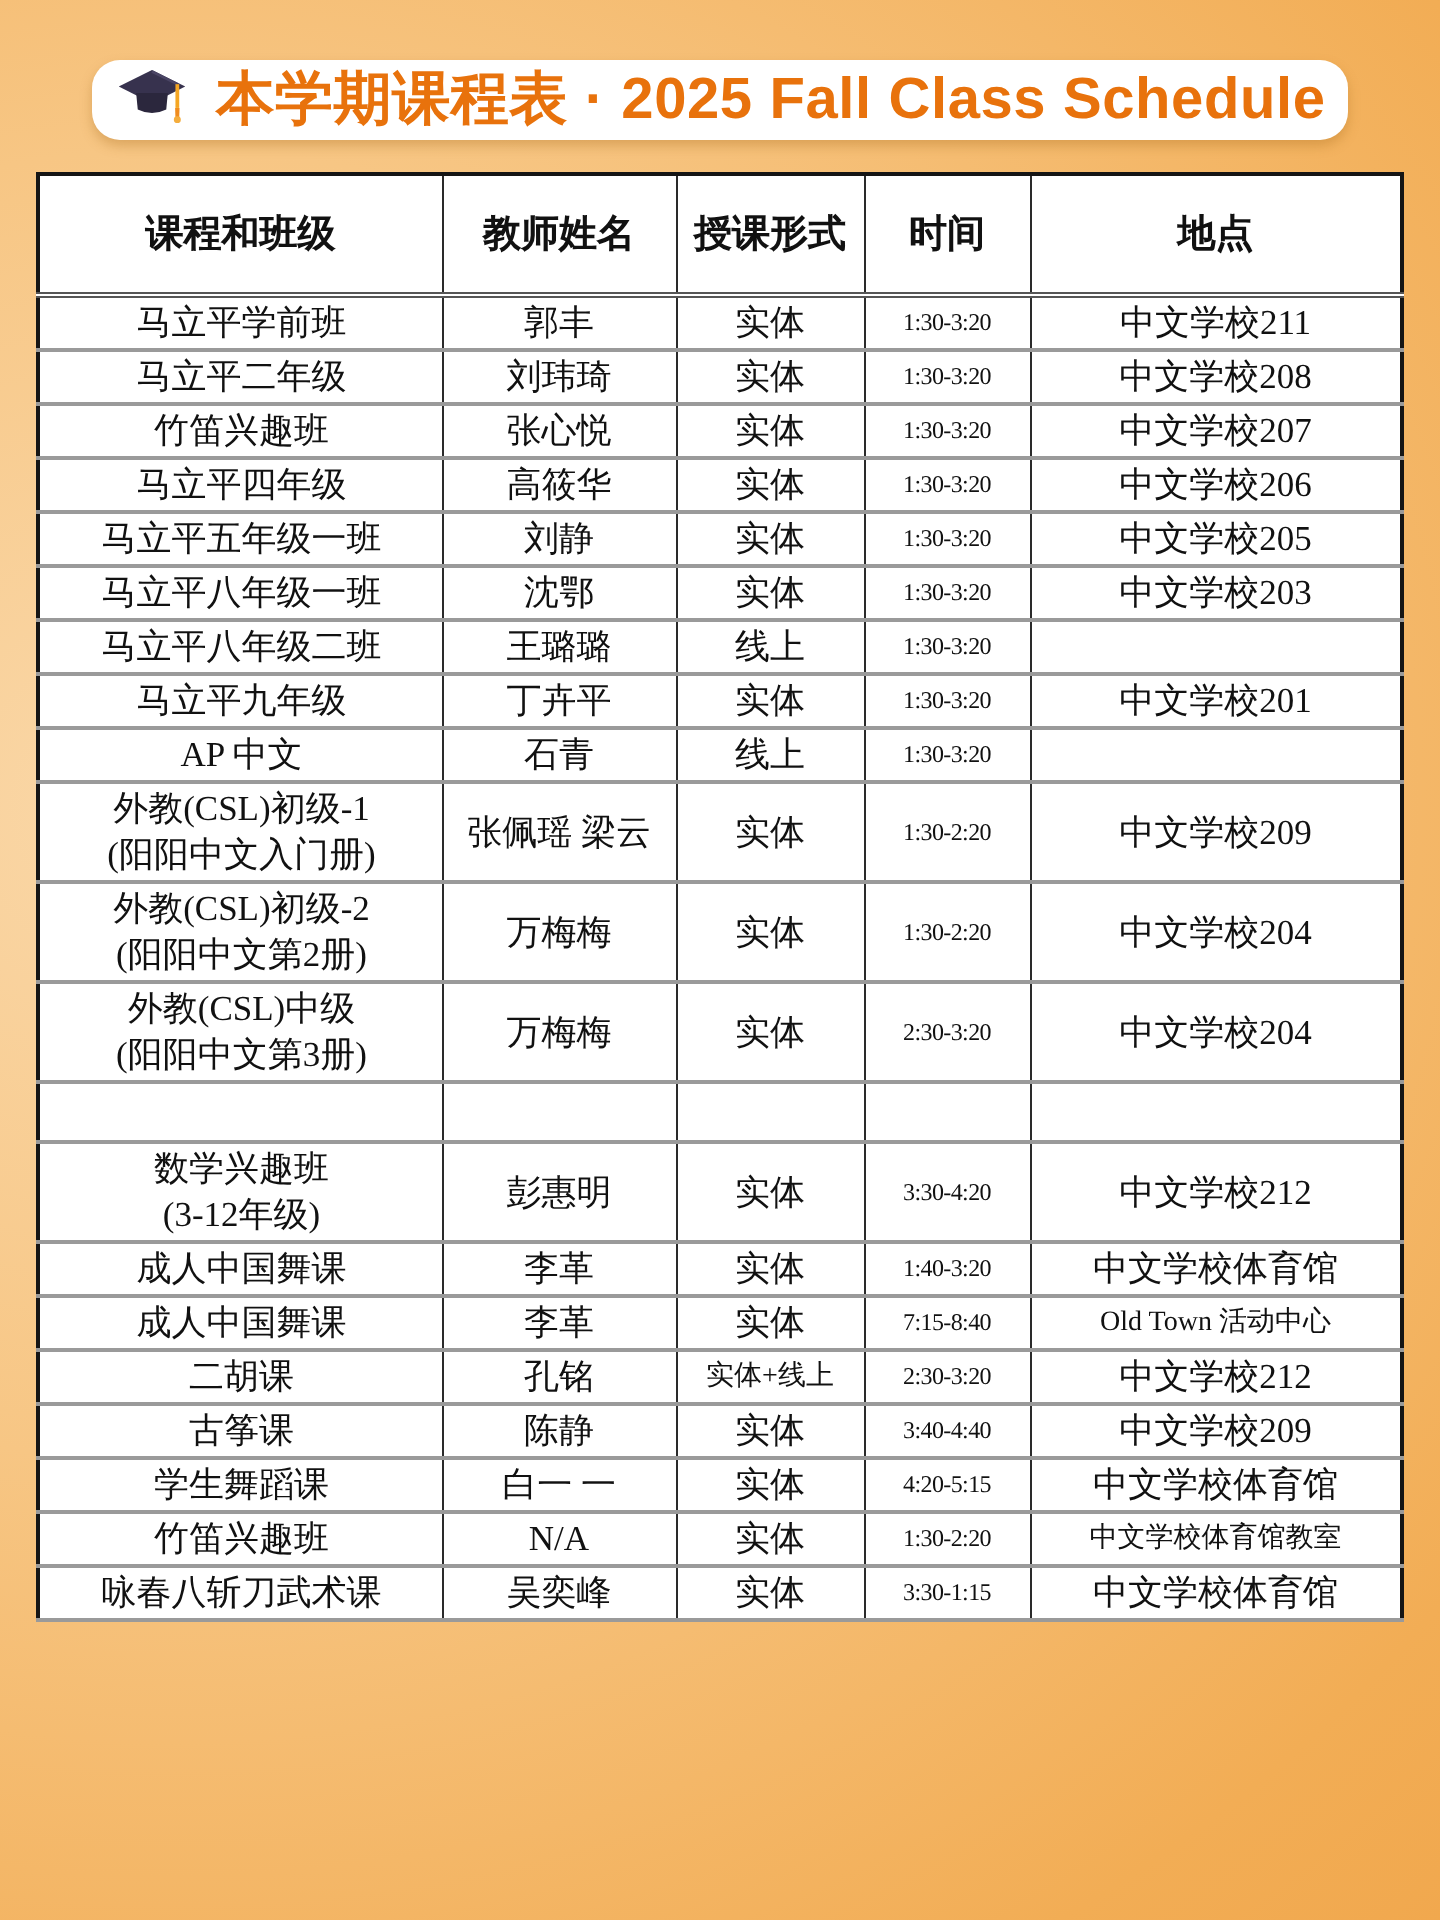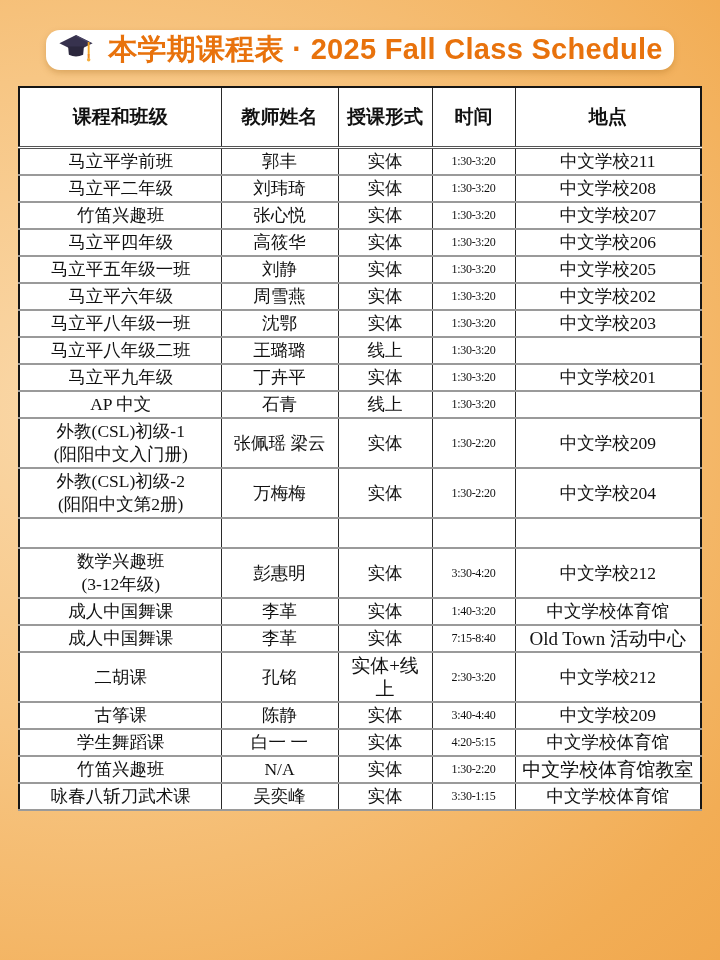--- a/index.html
+++ b/index.html
@@ -67,21 +67,21 @@
   td.col-course {
     text-align: center;
     white-space: pre-line;
     padding-left: 7px;
   }
   td.col-time {
     font-size: 12px;
     letter-spacing: -0.3px;
     padding: 1px 1px;
   }
-  td.small { font-size: 19px; margin-top: 28px; }
+  td.small { font-size: 14px; margin-top: 28px; }
   tr.empty-row td { height: 30px; }
 </style>
 </head>
 <body>
 
 <div class="banner">
   <svg class="cap-icon" viewBox="0 0 48 48" aria-hidden="true">
     <polygon points="24,5 45,15.5 24,26 3,15.5" fill="#37324e"></polygon>
     <path d="M14,19.5 L34,19.5 L33,30 Q24,34.5 15,30 Z" fill="#2b273d"></path>
     <path d="M24,6 L40,14" stroke="#4a4464" stroke-width="1.6" fill="none"></path>
@@ -139,27 +139,20 @@
         <td class="col-location">中文学校206</td>
       </tr>
       <tr>
         <td class="col-course">马立平五年级一班</td>
         <td class="col-teacher">刘静</td>
         <td class="col-format">实体</td>
         <td class="col-time">1:30-3:20</td>
         <td class="col-location">中文学校205</td>
       </tr>
       <tr>
-        <td class="col-course">马立平六年级</td>
-        <td class="col-teacher">周雪燕</td>
-        <td class="col-format">实体</td>
-        <td class="col-time">1:30-3:20</td>
-        <td class="col-location">中文学校202</td>
-      </tr>
-      <tr>
         <td class="col-course">马立平八年级一班</td>
         <td class="col-teacher">沈鄂</td>
         <td class="col-format">实体</td>
         <td class="col-time">1:30-3:20</td>
         <td class="col-location">中文学校203</td>
       </tr>
       <tr>
         <td class="col-course">马立平八年级二班</td>
         <td class="col-teacher">王璐璐</td>
         <td class="col-format">线上</td>
@@ -187,20 +180,28 @@
         <td class="col-format">实体</td>
         <td class="col-time">1:30-2:20</td>
         <td class="col-location">中文学校209</td>
       </tr>
       <tr>
         <td class="col-course">外教(CSL)初级-2
 (阳阳中文第2册)</td>
         <td class="col-teacher">万梅梅</td>
         <td class="col-format">实体</td>
         <td class="col-time">1:30-2:20</td>
+        <td class="col-location">中文学校204</td>
+      </tr>
+      <tr>
+        <td class="col-course">外教(CSL)中级
+(阳阳中文第3册)</td>
+        <td class="col-teacher">万梅梅</td>
+        <td class="col-format">实体</td>
+        <td class="col-time">2:30-3:20</td>
         <td class="col-location">中文学校204</td>
       </tr>
       <tr class="empty-row">
         <td class="col-course"></td>
         <td class="col-teacher"></td>
         <td class="col-format"></td>
         <td class="col-time"></td>
         <td class="col-location"></td>
       </tr>
       <tr>

